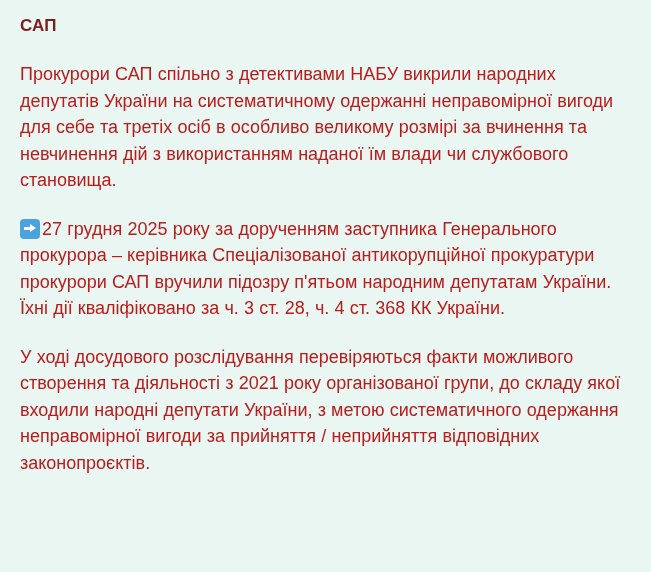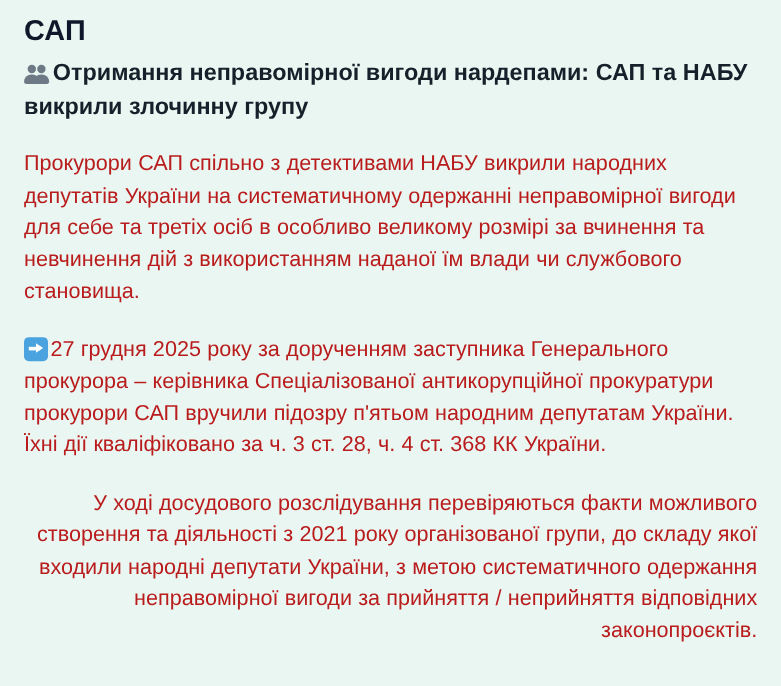--- a/index.html
+++ b/index.html
@@ -14,22 +14,22 @@
     overflow: hidden;
   }
   .message-card {
     width: 651px;
     min-height: 572px;
     box-sizing: border-box;
     padding: 14px 20px 16px 20px;
     background: #eaf6f2;
   }
   .channel-name {
-    color: #0f172a;
-    font-size: 24px;
+    color: #7f1d1d;
+    font-size: 17px;
     font-weight: 700;
     letter-spacing: 0.2px;
     line-height: 24px;
     margin-bottom: 9px;
   }
   .headline {
     color: #16202a;
     font-size: 19.5px;
     font-weight: 700;
     line-height: 28px;
@@ -99,45 +99,32 @@
   }
   .para {
     color: #b91c1c;
     font-size: 18px;
     line-height: 26.5px;
     margin: 0 0 22px 0;
     word-spacing: 0.2px;
   }
   .para:last-child {
     margin-bottom: 0;
-    text-align: right;
   }
   .spacer-top {
     height: 14px;
   }
 </style>
 </head>
 <body>
 
 <div class="message-card">
 
   <div class="channel-name">САП</div>
 
-  <div class="headline">
-    <span class="emoji-busts">
-      <span class="b1">
-          <span class="head"></span>
-          <span class="body"></span>
-        </span>
-      <span class="b2">
-          <span class="head"></span>
-          <span class="body"></span>
-        </span>
-    </span><span>Отримання неправомірної вигоди нардепами: САП та НАБУ викрили злочинну групу</span>
-  </div>
 
   <div class="spacer-top"></div>
 
   <p class="para">
     <span>Прокурори САП спільно з детективами НАБУ викрили народних депутатів України на систематичному одержанні неправомірної вигоди для себе та третіх осіб в особливо великому розмірі за вчинення та невчинення дій з використанням наданої їм влади чи службового становища.</span>
   </p>
 
   <p class="para">
     <span class="emoji-arrow"></span><span>27 грудня 2025 року за дорученням заступника Генерального прокурора – керівника Спеціалізованої антикорупційної прокуратури прокурори САП вручили підозру п'ятьом народним депутатам України. Їхні дії кваліфіковано за  ч. 3 ст. 28, ч. 4 ст. 368 КК України.</span>
   </p>

